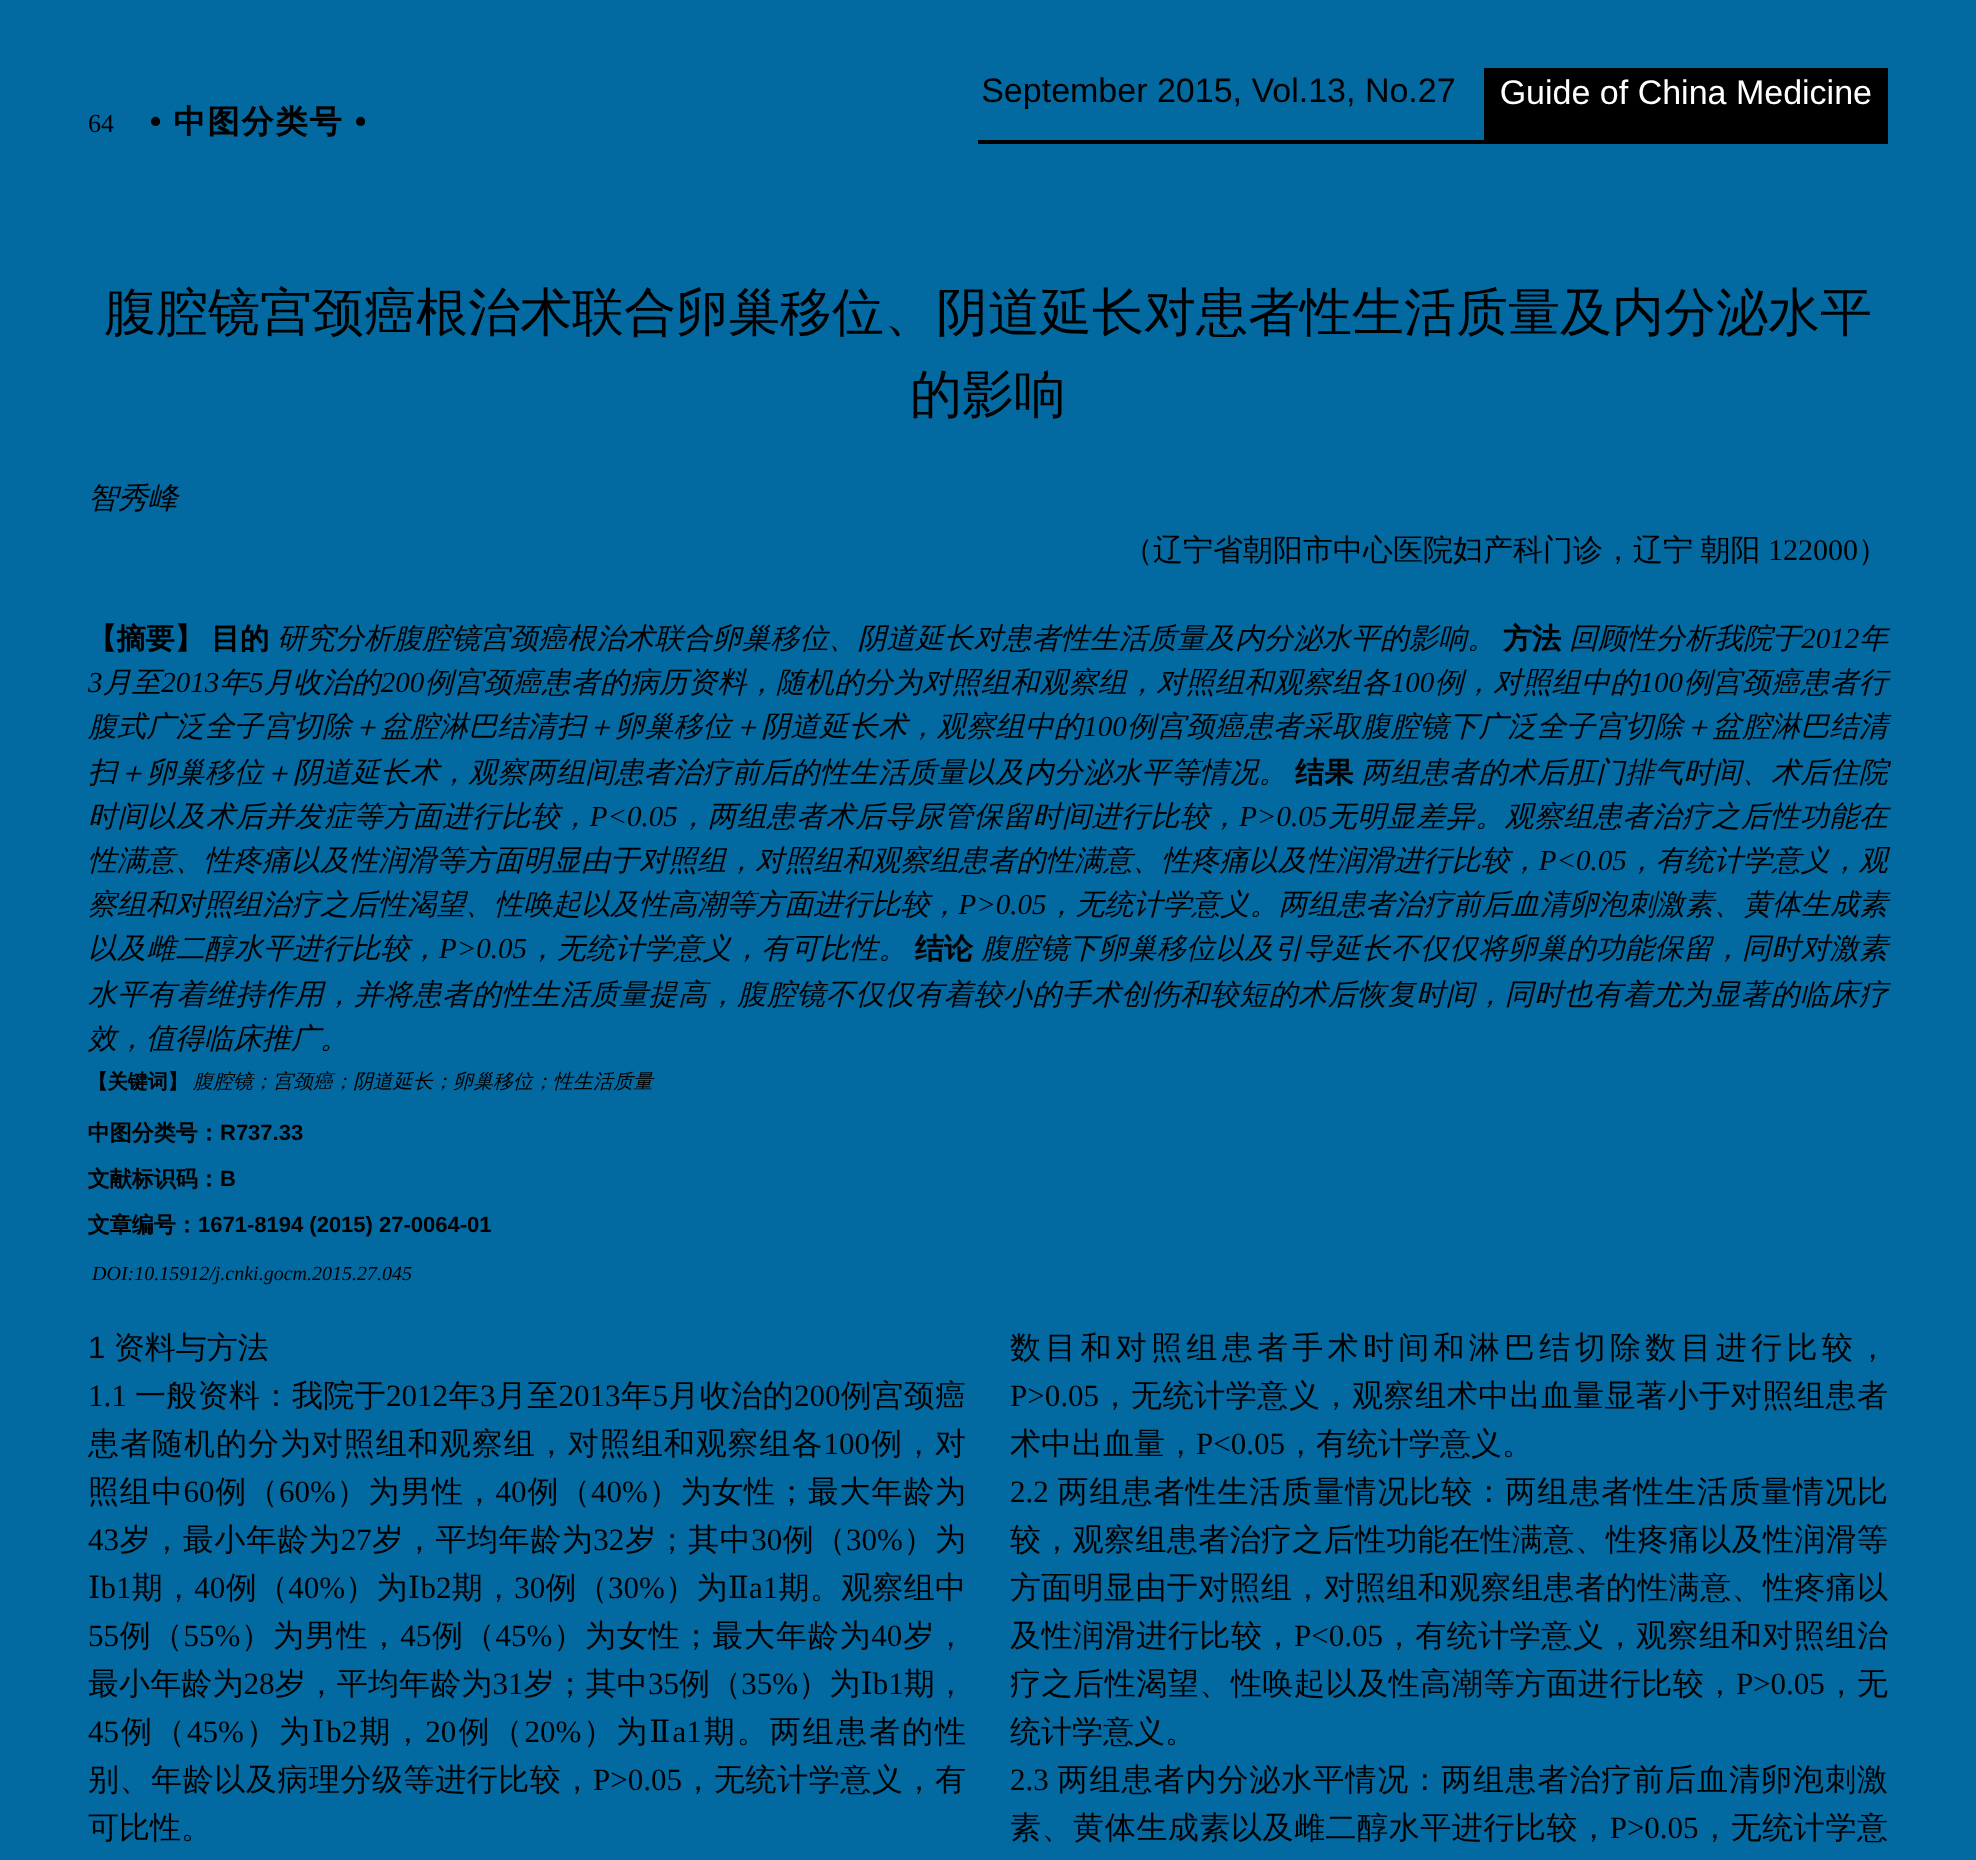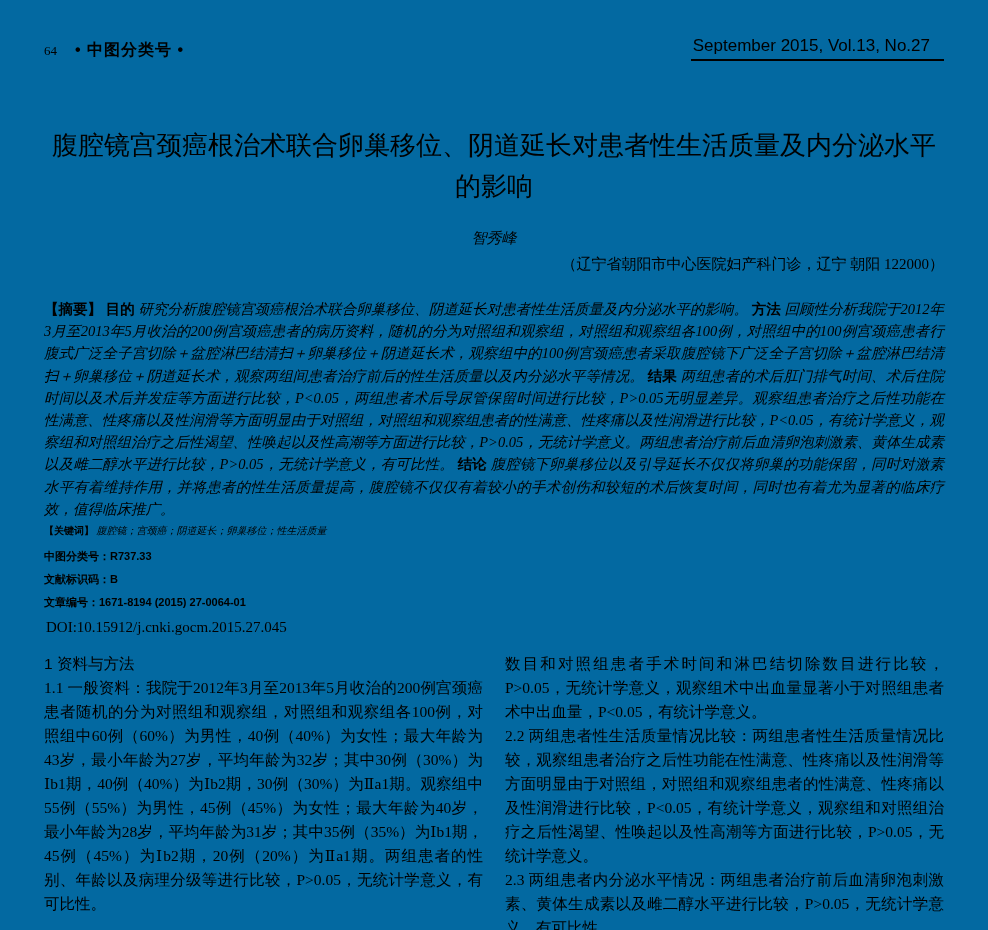--- a/index.html
+++ b/index.html
@@ -32,21 +32,21 @@
     font-family: "Liberation Sans", "DejaVu Sans", sans-serif;
     font-weight: bold;
     font-size: 16px;
     letter-spacing: 1px;
   }
   .header-right { display: flex; align-items: stretch; }
   .issue-info {
     font-family: "Liberation Sans", "DejaVu Sans", sans-serif;
     font-size: 17px;
     border-bottom: 2px solid #000;
-    padding: 2px 14px 3px 2px;
+    padding: 2px 14px 14px 2px;
     align-self: flex-end;
   }
   .journal-badge {
     background: #000000;
     color: #ffffff;
     font-family: "Liberation Sans", "DejaVu Sans", sans-serif;
     font-size: 17px;
     padding: 3px 8px 4px 8px;
   }
 
@@ -54,21 +54,21 @@
   .article-title {
     margin: 64px 6px 0 6px;
     text-align: center;
     font-family: "Liberation Sans", "DejaVu Sans", sans-serif;
     font-weight: normal;
     font-size: 26px;
     line-height: 41px;
   }
   .author-name {
     margin-top: 22px;
-    text-align: center;
+    text-align: left;
     font-size: 15px;
     font-style: italic;
   }
   .author-affiliation {
     margin-top: 7px;
     text-align: right;
     font-size: 15px;
   }
 
   
@@ -98,23 +98,24 @@
     font-weight: bold;
     font-size: 11px;
     line-height: 23px;
     display: flex;
     flex-direction: column;
   }
   .meta-item-1 { width: 232px; }
   .meta-item-2 { width: 180px; }
   .doi-line {
     margin-top: 2px;
-    font-size: 15px;
+    font-size: 10px;
     line-height: 22px;
     padding-left: 2px;
+    font-style: italic;
   }
 
   
   .body-columns {
     display: flex;
     gap: 22px;
     margin-top: 14px;
   }
   .col { flex: 1; font-size: 15.5px; line-height: 24px; text-align: justify; }
   .para { text-align: justify; }
@@ -133,20 +134,21 @@
 <div class="page">
   <div class="content">
 
     <div class="page-header">
       <div class="header-left">
         <span class="page-number">64</span>
         <span class="column-label">• 中图分类号 •</span>
       </div>
       <div class="header-right">
         <span class="issue-info">September 2015, Vol.13, No.27</span>
+        <span class="journal-badge">Guide of China Medicine</span>
       </div>
     </div>
 
     <h1 class="article-title">腹腔镜宫颈癌根治术联合卵巢移位、阴道延长对患者性生活质量及内分泌水平的影响</h1>
     <div class="author-name">智秀峰</div>
     <div class="author-affiliation">（辽宁省朝阳市中心医院妇产科门诊，辽宁 朝阳 122000）</div>
 
     <div class="abstract-block">
       <span class="inline-bold">【摘要】</span>
       <span class="inline-bold">目的</span>

